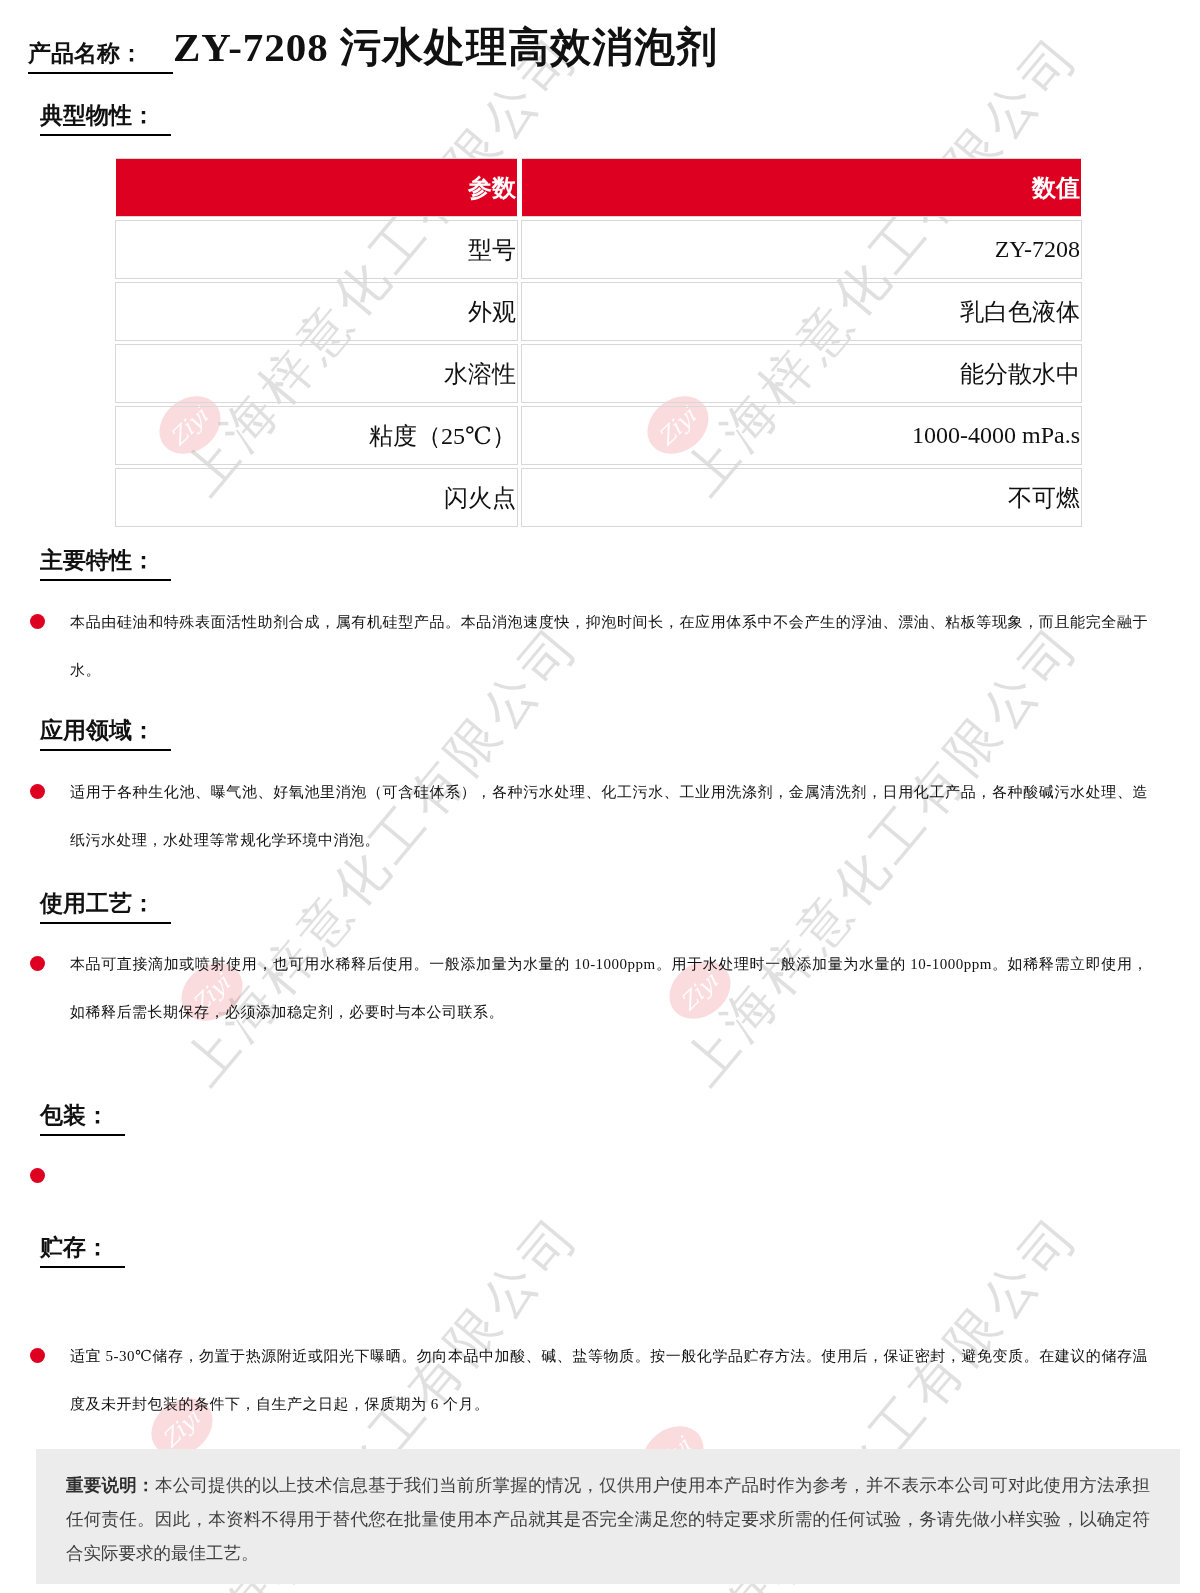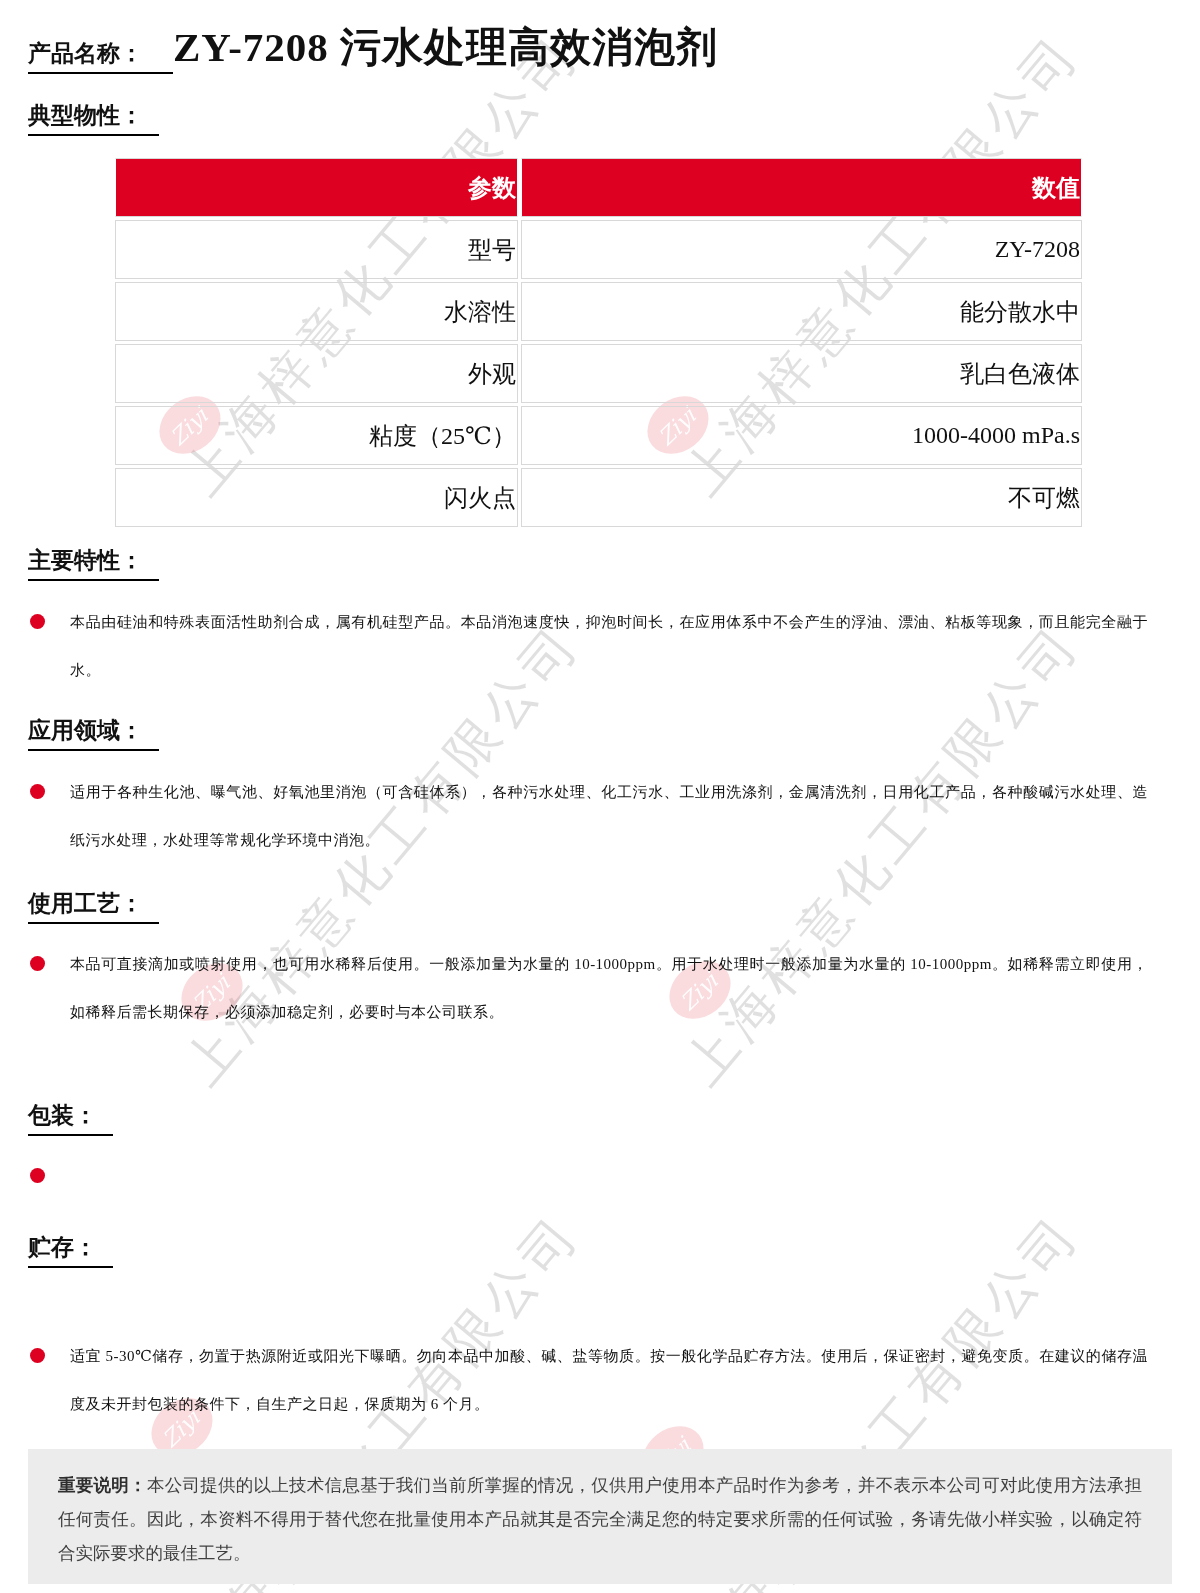--- a/index.html
+++ b/index.html
@@ -58,21 +58,21 @@
   }
   .title-label{
     font-size:23px;
     padding-right:30px;
     font-family:"Liberation Sans","DejaVu Sans",sans-serif;
   }
   .product-title{
     font-size:41px;font-weight:bold;letter-spacing:1px;
   }
   .section-heading{
-    left:28px;
+    left:40px;
     font-size:23px;
     font-family:"Liberation Sans","DejaVu Sans",sans-serif;
   }
   
   .props-table{
     left:112px;top:155px;
     width:973px;
     border-collapse:separate;
     border-spacing:3px;
     table-layout:fixed;
@@ -101,21 +101,21 @@
     letter-spacing:0.5px;
   }
   .bullet-dot{
     position:absolute;
     left:-40px;top:16px;
     width:15px;height:15px;border-radius:50%;
     background:var(--accent-red);
   }
   
   .footer-note{
-    left:28px;top:1449px;
+    left:36px;top:1449px;
     width:1144px;
     box-sizing:border-box;
     min-height:124px;
     background:var(--footer-bg);
     padding:19px 30px 14px 30px;
     font-size:17.5px;
     line-height:34px;
     color:#3F3F3F;
     text-align:justify;
   }
@@ -174,28 +174,28 @@
           <th>参数</th>
           <th>数值</th>
         </tr>
       </thead>
       <tbody id="props-tbody">
           <tr>
             <td>型号</td>
             <td>ZY-7208</td>
           </tr>
           <tr>
+            <td>外观</td>
+            <td>乳白色液体</td>
+          </tr>
+          <tr>
             <td>水溶性</td>
             <td>能分散水中</td>
           </tr>
           <tr>
-            <td>外观</td>
-            <td>乳白色液体</td>
-          </tr>
-          <tr>
             <td>粘度（25℃）</td>
             <td>1000-4000 mPa.s</td>
           </tr>
           <tr>
             <td>闪火点</td>
             <td>不可燃</td>
           </tr>
         </tbody>
     </table>
 

